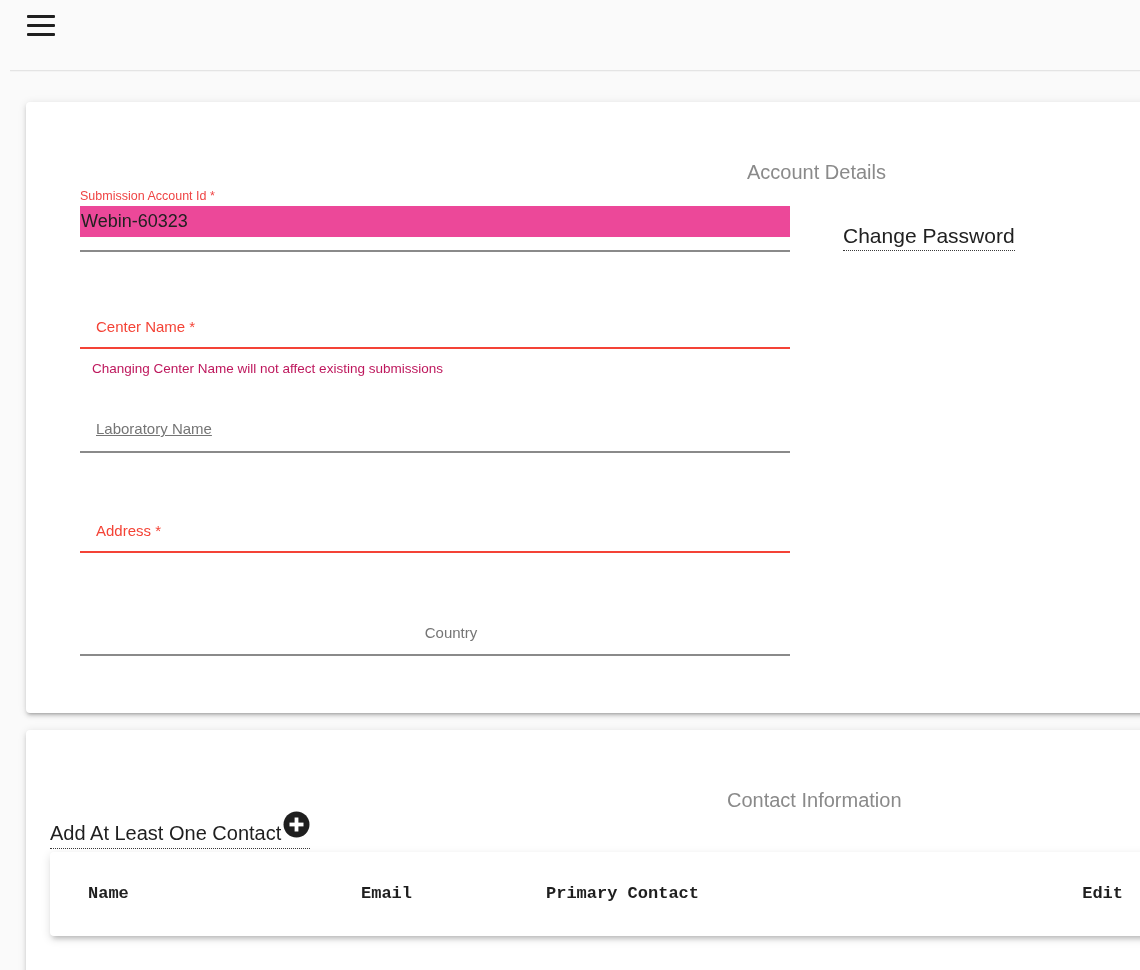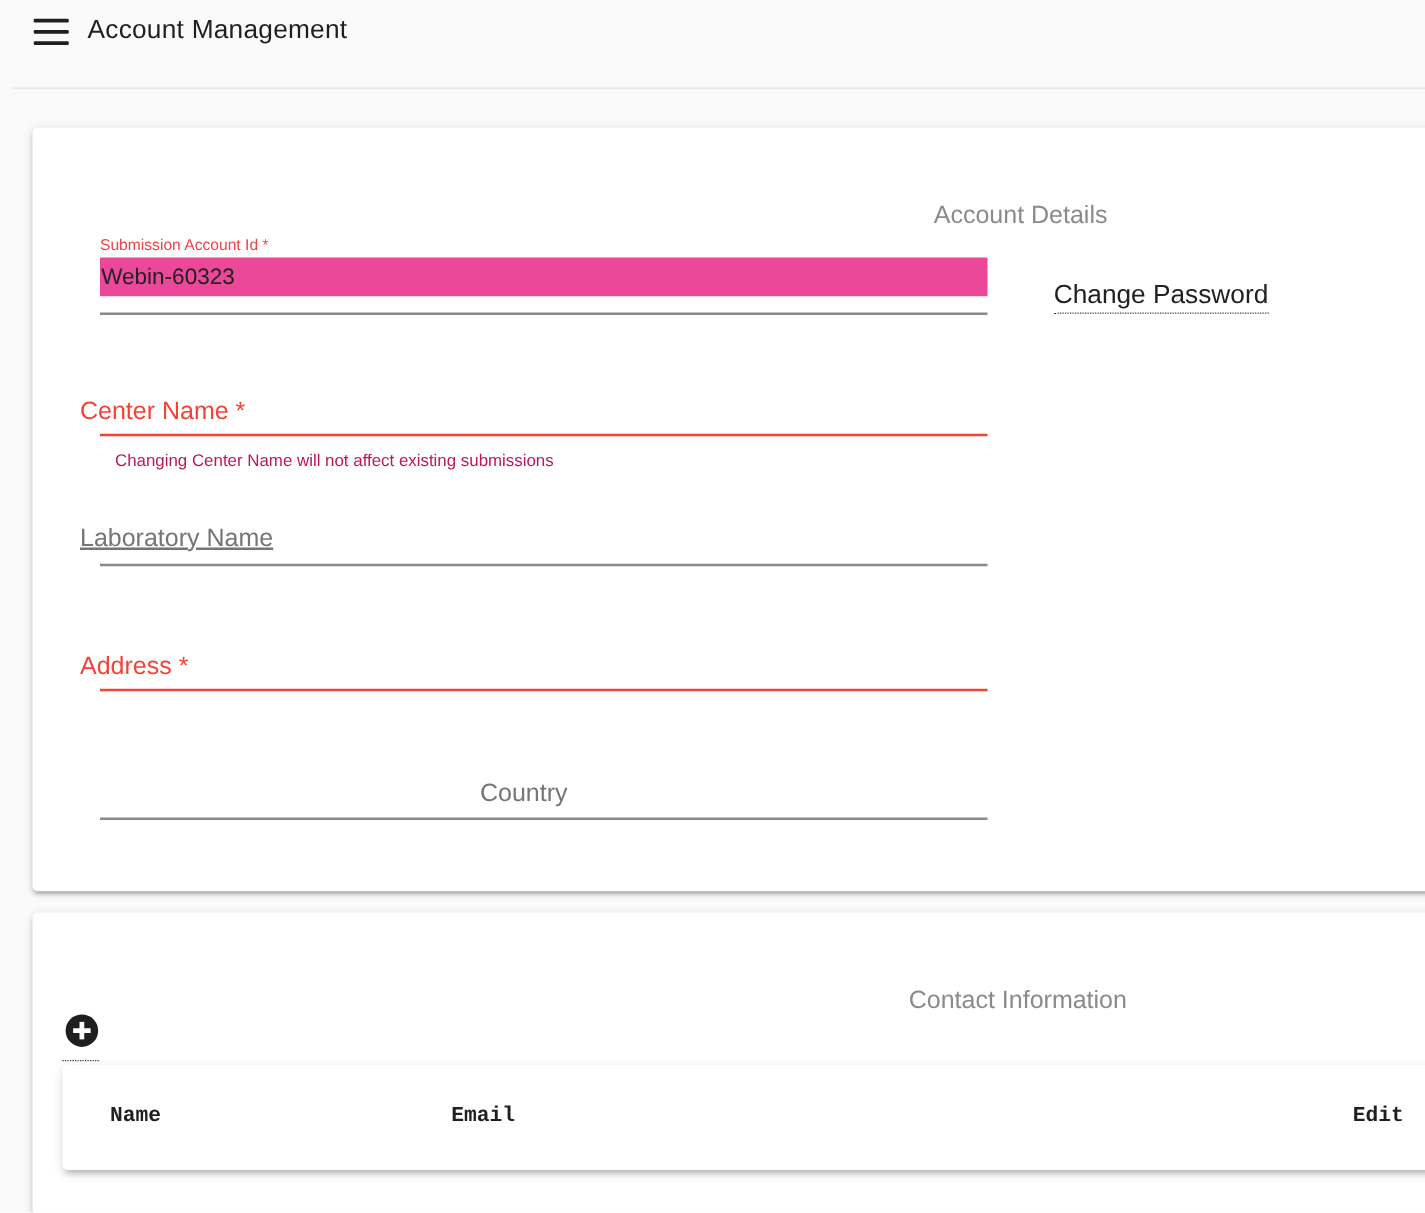--- a/index.html
+++ b/index.html
@@ -37,21 +37,21 @@
   .field-label-small{left:80px;width:710px;font-size:12.5px;color:#ef4444;}
   .sub-label{top:189px;}
   .sub-value{
     left:80px;top:206px;width:710px;height:31px;background:#ec4899;
     font-size:18px;line-height:31px;color:#212121;padding-left:1px;box-sizing:border-box;
   }
   .underline{left:80px;width:710px;height:2px;background:#8a8a8a;}
   .underline.red{background:var(--error,#f44336);}
   .sub-underline{top:250px;}
 
-  .float-label{left:64px;width:710px;font-size:20px;color:#757575;}
+  .float-label{left:96px;width:710px;font-size:15px;color:#757575;}
   .float-label.red{color:var(--error,#f44336);}
   .center-label{top:318px;}
   .center-underline{top:347px;}
   .helper-text{left:92px;top:361px;width:710px;font-size:13.5px;color:#be185d;}
   .lab-label{top:420px;text-decoration:underline;}
   .lab-underline{top:451px;}
   .addr-label{top:522px;}
   .addr-underline{top:551px;}
   .country-label{top:624px;text-align:center;}
   .country-underline{top:654px;}
@@ -87,21 +87,20 @@
 </style>
 </head>
 <body>
 
 <div class="abs topbar">
   <div class="abs hamburger">
     <div class="bar"></div>
       <div class="bar"></div>
       <div class="bar"></div>
   </div>
-  <div class="abs app-title">Account Management</div>
 </div>
 <div class="abs topbar-divider"></div>
 
 <div class="abs card card1"></div>
 <div class="abs section-title title-account">Account Details</div>
 
 <div class="abs field-label-small sub-label">Submission Account Id *</div>
 <div class="abs sub-value">Webin-60323</div>
 <div class="abs underline sub-underline"></div>
 
@@ -121,24 +120,26 @@
 <div class="abs underline red addr-underline"></div>
 
 <div class="abs field-hit hit-country"></div>
 <div class="abs float-label country-label">Country</div>
 <div class="abs underline country-underline"></div>
 
 <div class="abs card card2"></div>
 <div class="abs section-title title-contact">Contact Information</div>
 
 <div class="abs add-contact">
+  <span class="add-contact-label">Add At Least One Contact</span>
   <svg class="add-icon" viewBox="0 0 27 27">
     <circle cx="13.5" cy="13.5" r="13" fill="#1f1f1f"></circle>
     <rect x="6.5" y="11.6" width="14" height="3.8" fill="#ffffff"></rect>
     <rect x="11.6" y="6.5" width="3.8" height="14" fill="#ffffff"></rect>
   </svg>
 </div>
 
 <div class="abs contacts-table">
   <div class="th th-name">Name</div>
   <div class="th th-email">Email</div>
+  <div class="th th-primary">Primary Contact</div>
   <div class="th th-edit">Edit</div>
 </div>
 
 </body></html>

